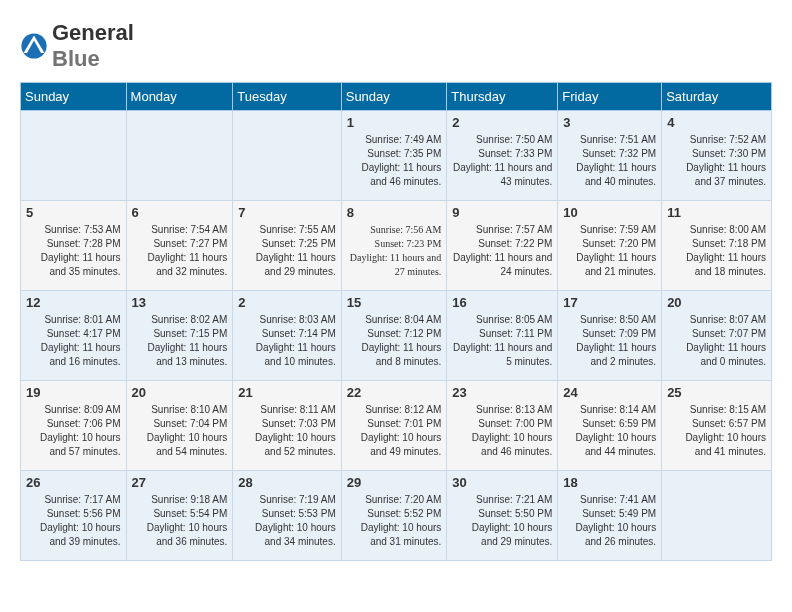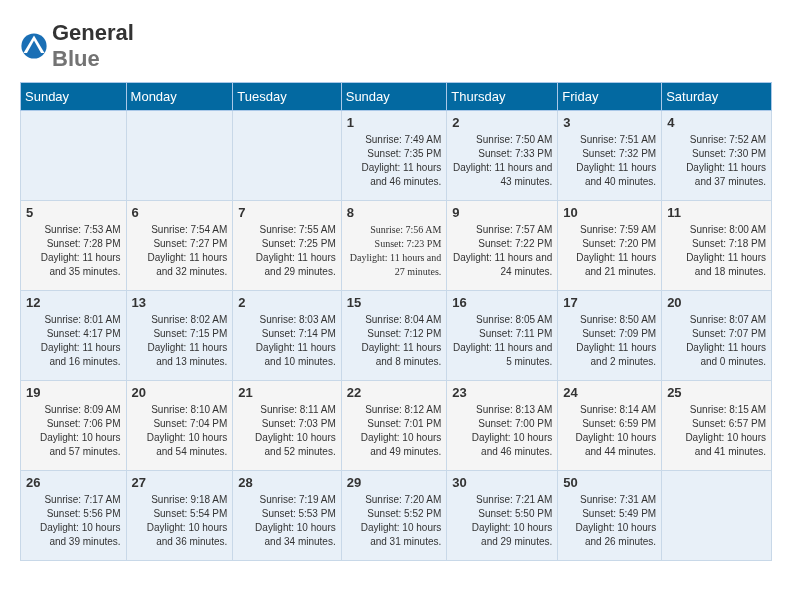--- a/index.html
+++ b/index.html
@@ -308,21 +308,21 @@
 Sunset: 5:52 PM
 Daylight: 10 hours and 31 minutes.</div>
         </td>
         <td>
           <span class="day-number">30</span>
           <div class="day-info" style="white-space: pre-line;">Sunrise: 7:21 AM
 Sunset: 5:50 PM
 Daylight: 10 hours and 29 minutes.</div>
         </td>
         <td>
-          <span class="day-number">50</span>
-          <div class="day-info" style="white-space: pre-line;">Sunrise: 7:31 AM
+          <span class="day-number">18</span>
+          <div class="day-info" style="white-space: pre-line;">Sunrise: 7:41 AM
 Sunset: 5:49 PM
 Daylight: 10 hours and 26 minutes.</div>
         </td>
         <td></td>
       </tr>
     </tbody>
 </table>
 
 </body></html>

